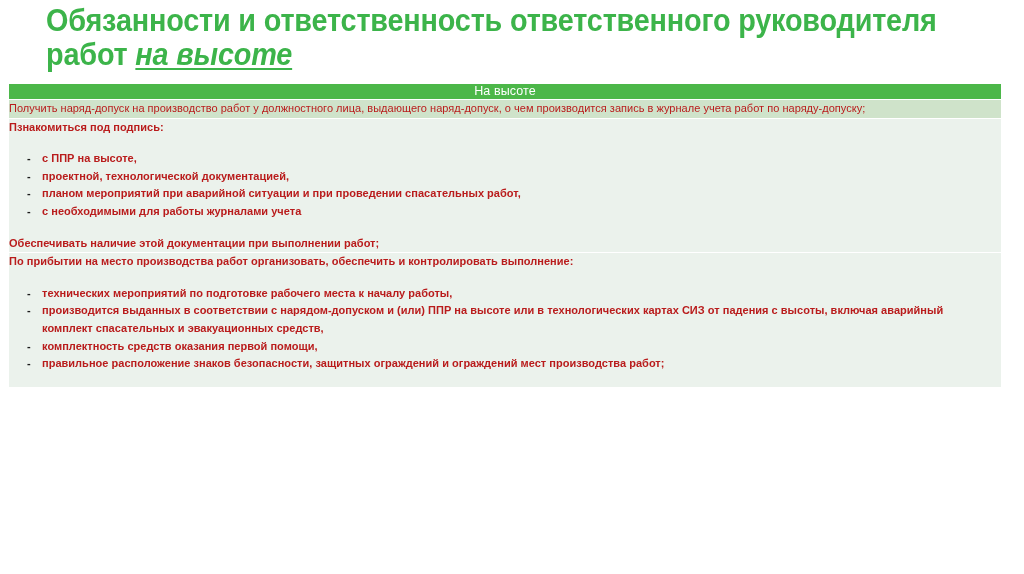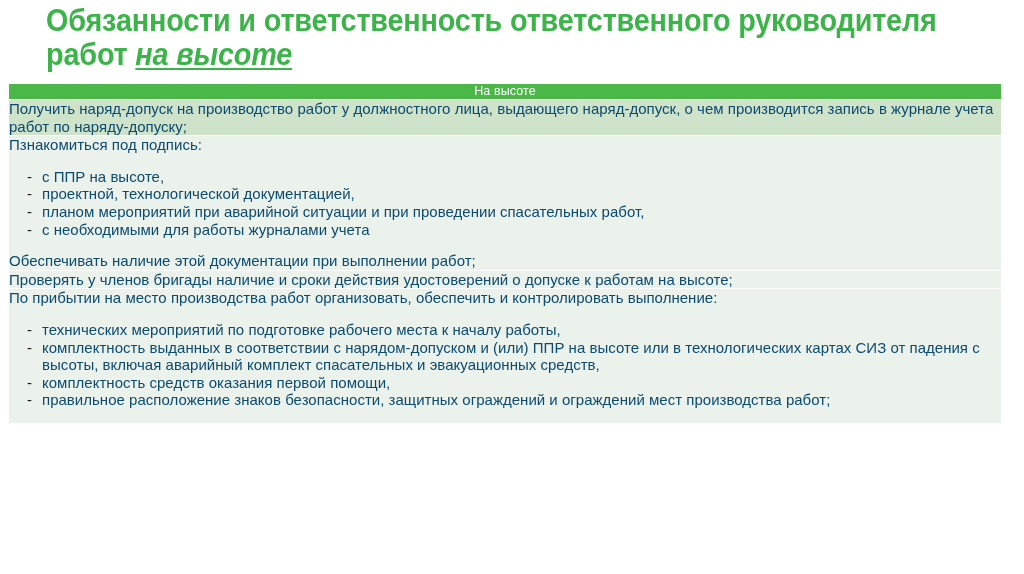--- a/index.html
+++ b/index.html
@@ -72,22 +72,22 @@
     line-height: 15px;
     font-weight: normal;
     padding: 6px 8px 7px 8px;
     letter-spacing: 0.1px;
   }
   .row-dark  { background: #cfe3ca; }
   .row-light { background: #ebf2ec; }
 
   .cell {
     padding: 6px 10px 6px 12px;
-    color: #0c4a6e;
-    font-size: 15px;
+    color: #b91c1c;
+    font-size: 11px;
     line-height: 17.6px;
     letter-spacing: 0.02px;
   }
   .cell p {
     margin: 0;
   }
   .cell ul {
     list-style: none;
     margin: 14px;
     padding: 0;
@@ -97,21 +97,21 @@
     padding-left: 19px;
     margin: 0;
   }
   .cell ul li::before {
     content: "-";
     position: absolute;
     left: 4px;
     top: 0;
     color: #1b1b1b;
   }
-  .pad-b { padding-bottom: 14px; }
+  .pad-b { padding-bottom: 14px; font-weight: bold; }
   .pad-b2 { padding-bottom: 20px; }
 </style>
 </head>
 <body>
 
 <div class="slide">
 
   <div class="title-block">
     <h1 class="title"><span>Обязанности и ответственность ответственного руководителя работ </span><span class="accent">на высоте</span></h1>
   </div>
@@ -138,33 +138,28 @@
               <li>с ППР на высоте,</li>
               <li>проектной, технологической документацией,</li>
               <li>планом мероприятий при аварийной ситуации и при проведении спасательных работ,</li>
               <li>с необходимыми для работы журналами учета</li>
             </ul>
             <p>Обеспечивать наличие этой документации при выполнении работ;</p>
           </td>
         </tr>
 
 
-        <tr class="row-light">
-          <td class="cell pad-b2">
-            <p>Проверять у членов бригады наличие и сроки действия удостоверений о допуске к работам на высоте;</p>
-          </td>
-        </tr>
 
 
         <tr class="row-light">
           <td class="cell pad-b">
             <p>По прибытии на место производства работ организовать, обеспечить и контролировать выполнение:</p>
             <ul>
               <li>технических мероприятий по подготовке рабочего места к началу работы,</li>
-              <li>комплектность выданных в соответствии с нарядом-допуском и (или) ППР на высоте или в технологических картах СИЗ от падения с высоты, включая аварийный комплект спасательных и эвакуационных средств,</li>
+              <li>производится выданных в соответствии с нарядом-допуском и (или) ППР на высоте или в технологических картах СИЗ от падения с высоты, включая аварийный комплект спасательных и эвакуационных средств,</li>
               <li>комплектность средств оказания первой помощи,</li>
               <li>правильное расположение знаков безопасности, защитных ограждений и ограждений мест производства работ;</li>
             </ul>
           </td>
         </tr>
 
 
 
       </tbody>
     </table>

